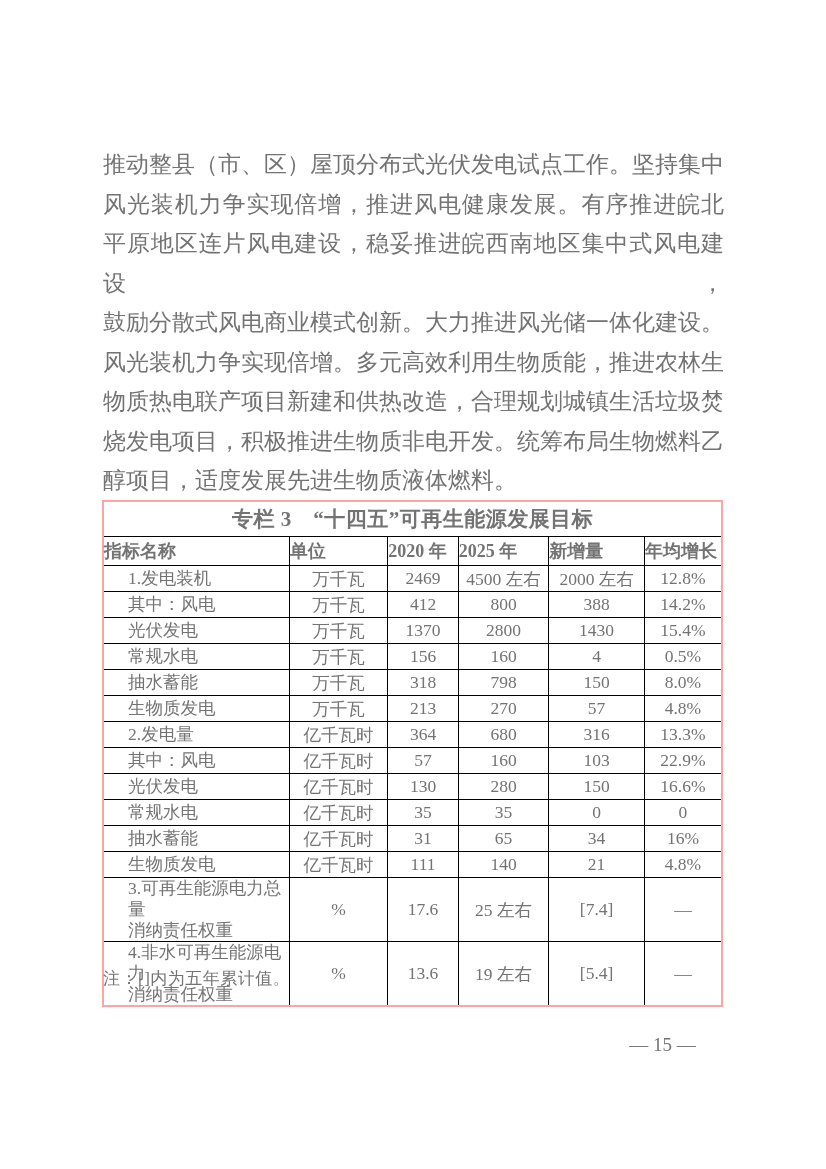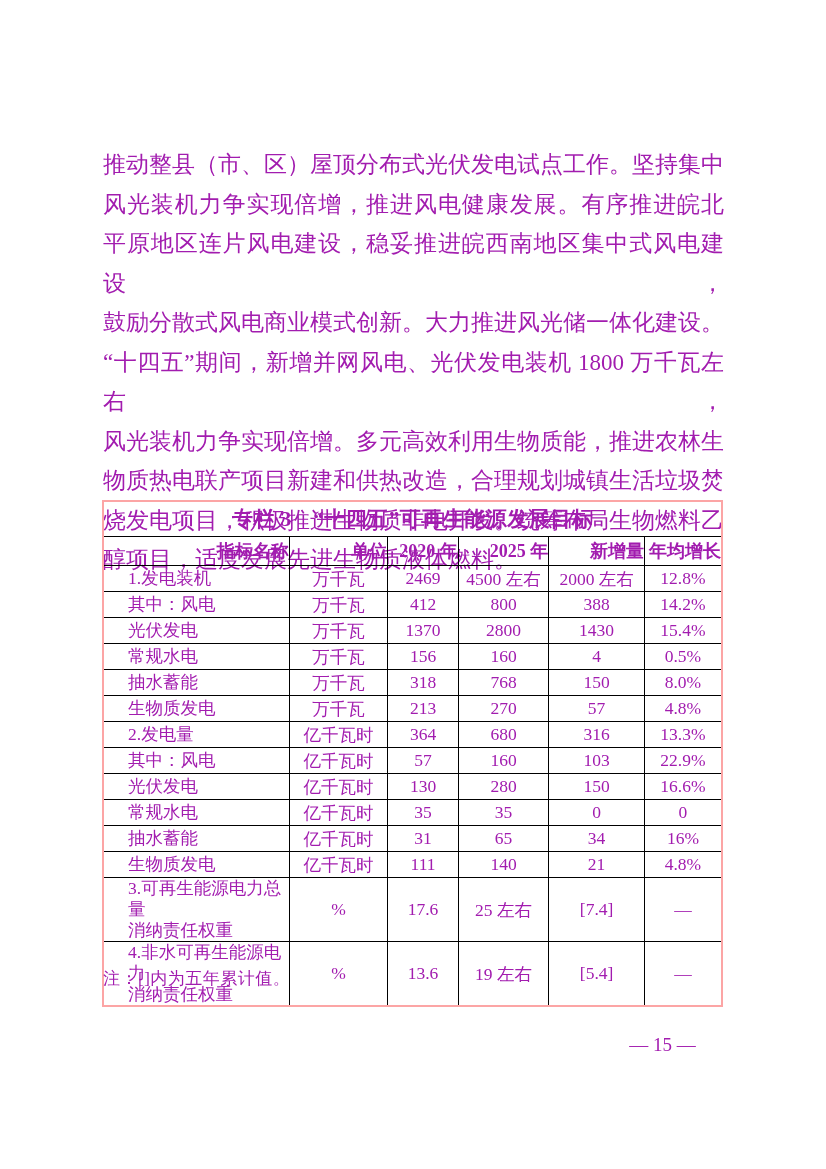--- a/index.html
+++ b/index.html
@@ -1,40 +1,40 @@
 <!DOCTYPE html>
 <html><head>
 <meta charset="utf-8">
 <style>
   html,body { margin:0; padding:0; background:#e8e8e8; }
   .page {
     position:relative; width:826px; height:1169px;
     background:#ffffff; margin:0 auto; overflow:hidden;
-    font-family:"Liberation Serif", serif; color:#a21caf;
+    font-family:"Liberation Serif", serif; color:#737373;
   }
   
   .paragraph {
     position:absolute; left:103px; top:145px; width:621px;
     font-size:23px; line-height:39.5px;
   }
   .pline { text-align:justify; text-align-last:justify; }
   .pline.last { text-align-last:left; }
 
   
   table.box {
     position:absolute; left:102px; top:500px; width:621px;
     border-collapse:collapse; table-layout:fixed;
     border:2px solid #fca5a5;
   }
   table.box td, table.box th { border:1px solid #000; padding:0; vertical-align:middle; }
   td.title {
     height:34px; text-align:center; font-weight:bold;
     font-size:21px; letter-spacing:0.5px;
   }
-  tr.hdr th { height:28px; text-align:right; font-weight:bold; font-size:18px; }
+  tr.hdr th { height:28px; text-align:left; font-weight:bold; font-size:18px; }
   tbody td { height:25px; text-align:center; font-size:17.5px; }
   tbody td.name { text-align:left; padding-left:24px; white-space:pre-line; line-height:21px; }
   tbody td.name.ind { }
   tbody tr.tall td { height:43px; }
   .c0{width:185px}.c1{width:98px}.c2{width:70px}.c3{width:90px}.c4{width:95px}.c5{width:77px}
 
   
   .note {
     position:absolute; left:103px; top:967px; width:621px;
     font-size:17px; letter-spacing:0.5px;
@@ -48,21 +48,20 @@
 </head>
 <body>
 
 <div class="page">
 
   <div class="paragraph">
       <div class="pline">推动整县（市、区）屋顶分布式光伏发电试点工作。坚持集中</div>
       <div class="pline">风光装机力争实现倍增，推进风电健康发展。有序推进皖北</div>
       <div class="pline">平原地区连片风电建设，稳妥推进皖西南地区集中式风电建设，</div>
       <div class="pline">鼓励分散式风电商业模式创新。大力推进风光储一体化建设。</div>
-      <div class="pline">“十四五”期间，新增并网风电、光伏发电装机 1800 万千瓦左右，</div>
       <div class="pline">风光装机力争实现倍增。多元高效利用生物质能，推进农林生</div>
       <div class="pline">物质热电联产项目新建和供热改造，合理规划城镇生活垃圾焚</div>
       <div class="pline">烧发电项目，积极推进生物质非电开发。统筹布局生物燃料乙</div>
       <div class="pline last">醇项目，适度发展先进生物质液体燃料。</div>
     </div>
 
   <table class="box">
     <colgroup>
       <col class="c0">
         <col class="c1">
@@ -114,21 +113,21 @@
           <td class="c1">万千瓦</td>
           <td class="c2">156</td>
           <td class="c3">160</td>
           <td class="c4">4</td>
           <td class="c5">0.5%</td>
         </tr>
         <tr>
           <td class="c0 name ind">抽水蓄能</td>
           <td class="c1">万千瓦</td>
           <td class="c2">318</td>
-          <td class="c3">768</td>
+          <td class="c3">798</td>
           <td class="c4">150</td>
           <td class="c5">8.0%</td>
         </tr>
         <tr>
           <td class="c0 name ind">生物质发电</td>
           <td class="c1">万千瓦</td>
           <td class="c2">213</td>
           <td class="c3">270</td>
           <td class="c4">57</td>
           <td class="c5">4.8%</td>

